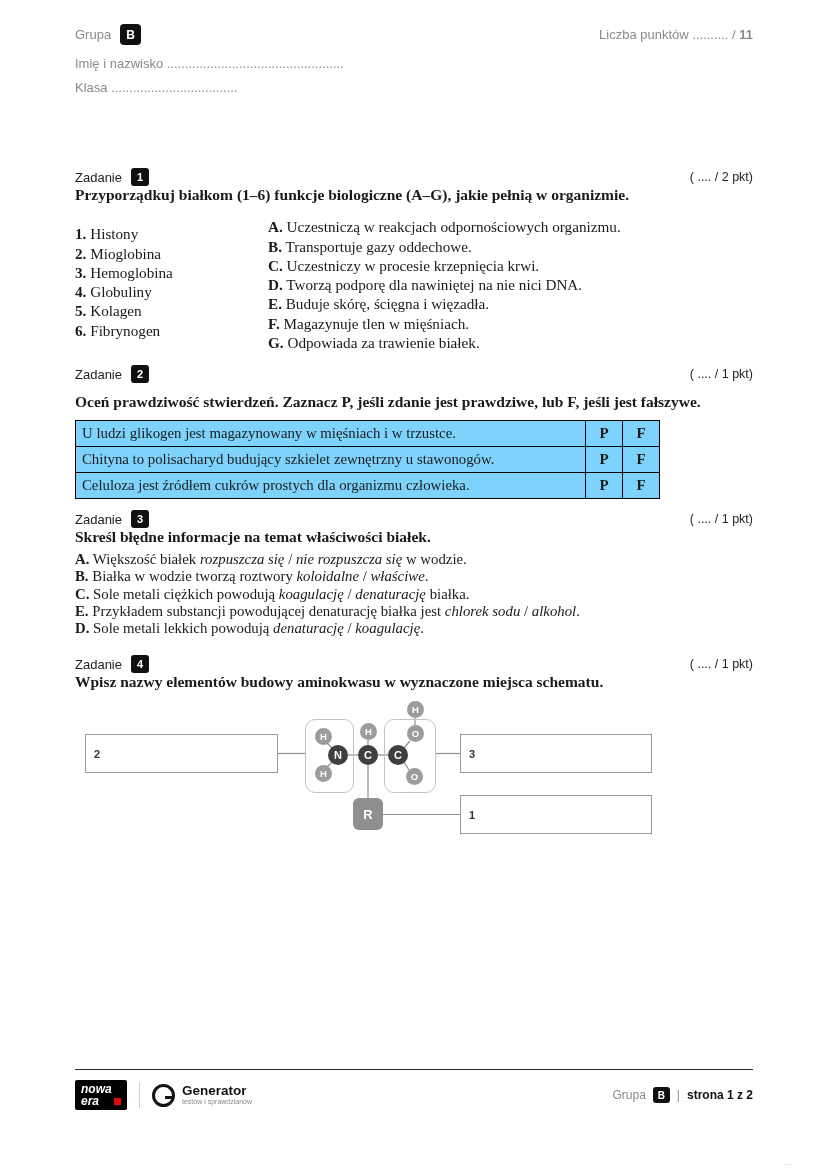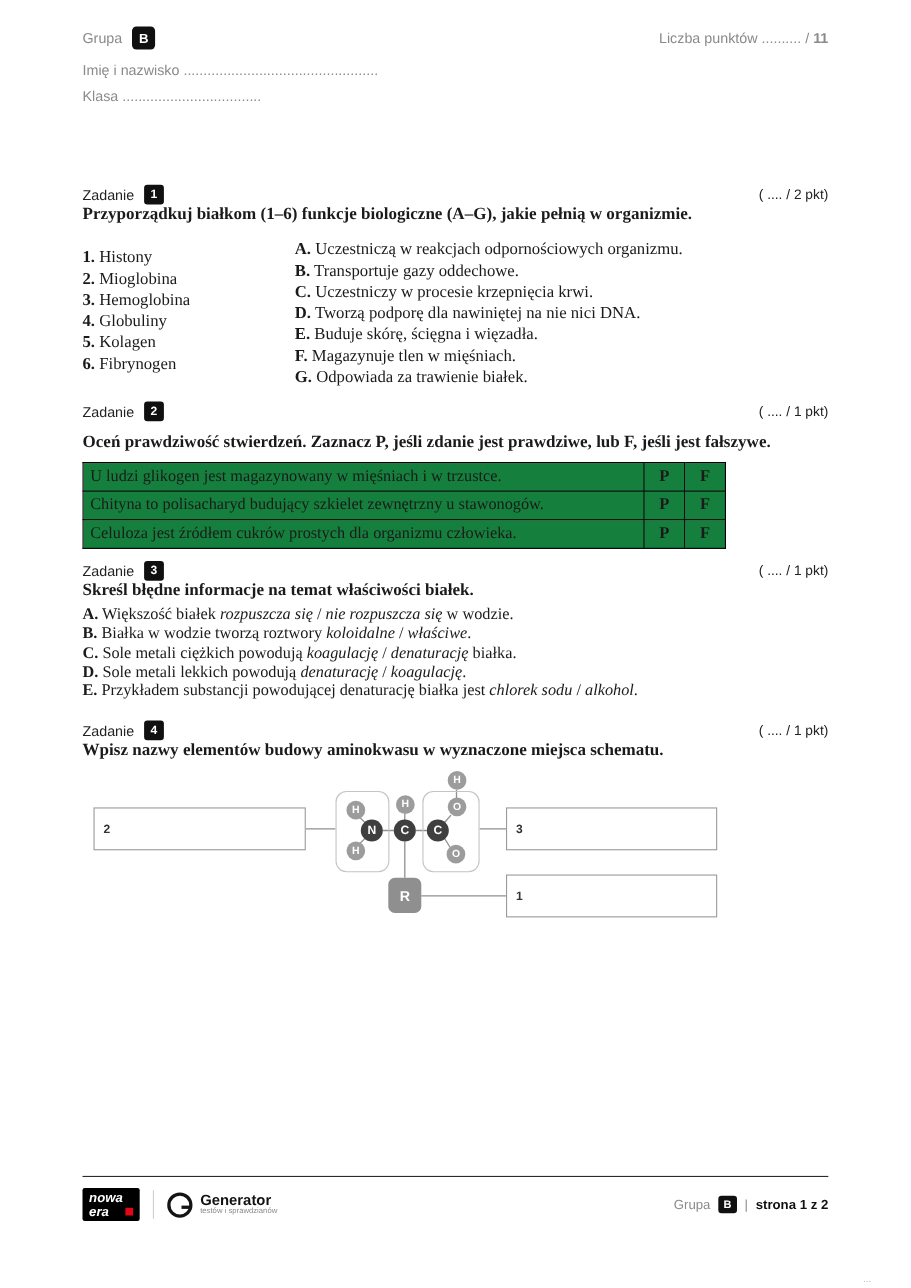--- a/index.html
+++ b/index.html
@@ -29,21 +29,21 @@
   .points { font-size:12.5px; color:#222; }
   .task-title { font-weight:bold; font-size:15.5px; line-height:1.18; }
 
   
   .cols { display:flex; margin-top:13px; }
   .protein-list { width:193px; padding-top:7px;font-family:Liberation Serif, serif; }
   .li { font-size:15.2px; line-height:19.3px; }
 
   
   .tf-table { border-collapse:collapse; margin-top:9px; }
-  .tf-table td { border:1px solid #000; font-size:14.8px; height:26px; background:#15803d; }
+  .tf-table td { border:1px solid #000; font-size:14.8px; height:26px; background:#7dd3fc; }
   .tf-table td.stmt { width:510px; padding:0 6px; }
   .tf-table td.pf { width:37px; text-align:center; font-weight:bold; font-size:15px; }
 
   
   .t3-items { margin-top:5px; }
   .t3-item { font-size:14.8px; line-height:17.2px; }
 
   
   .diagram { position:relative; margin-top:4px; height:160px; }
   .bonds { position:absolute; left:0; top:0; }
@@ -169,22 +169,22 @@
         <span>Zadanie</span>
         <span class="badge task">3</span>
       </div>
       <span class="points">( .... / 1 pkt)</span>
     </div>
     <div class="task-title">Skreśl błędne informacje na temat właściwości białek.</div>
     <div class="t3-items">
       <div class="t3-item"><b>A.</b> <span>Większość białek </span><i>rozpuszcza się</i><span> / </span><i>nie rozpuszcza się</i><span> w wodzie.</span></div>
       <div class="t3-item"><b>B.</b> <span>Białka w wodzie tworzą roztwory </span><i>koloidalne</i><span> / </span><i>właściwe</i><span>.</span></div>
       <div class="t3-item"><b>C.</b> <span>Sole metali ciężkich powodują </span><i>koagulację</i><span> / </span><i>denaturację</i><span> białka.</span></div>
+      <div class="t3-item"><b>E.</b> <span>Przykładem substancji powodującej denaturację białka jest </span><i>chlorek sodu</i><span> / </span><i>alkohol</i><span>.</span></div>
       <div class="t3-item"><b>D.</b> <span>Sole metali lekkich powodują </span><i>denaturację</i><span> / </span><i>koagulację</i><span>.</span></div>
-      <div class="t3-item"><b>E.</b> <span>Przykładem substancji powodującej denaturację białka jest </span><i>chlorek sodu</i><span> / </span><i>alkohol</i><span>.</span></div>
     </div>
   </div>
 
   <div class="section" style="top:655px;">
     <div class="task-head">
       <div class="left">
         <span>Zadanie</span>
         <span class="badge task">4</span>
       </div>
       <span class="points">( .... / 1 pkt)</span>

